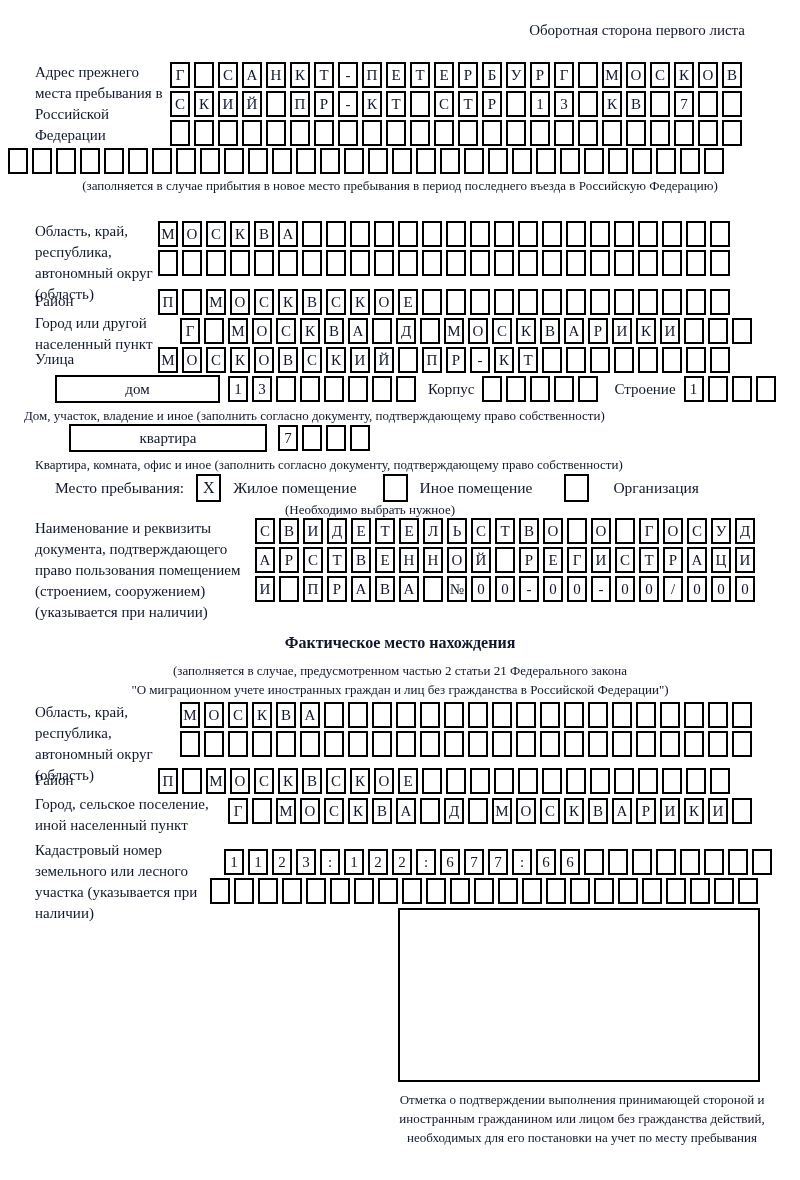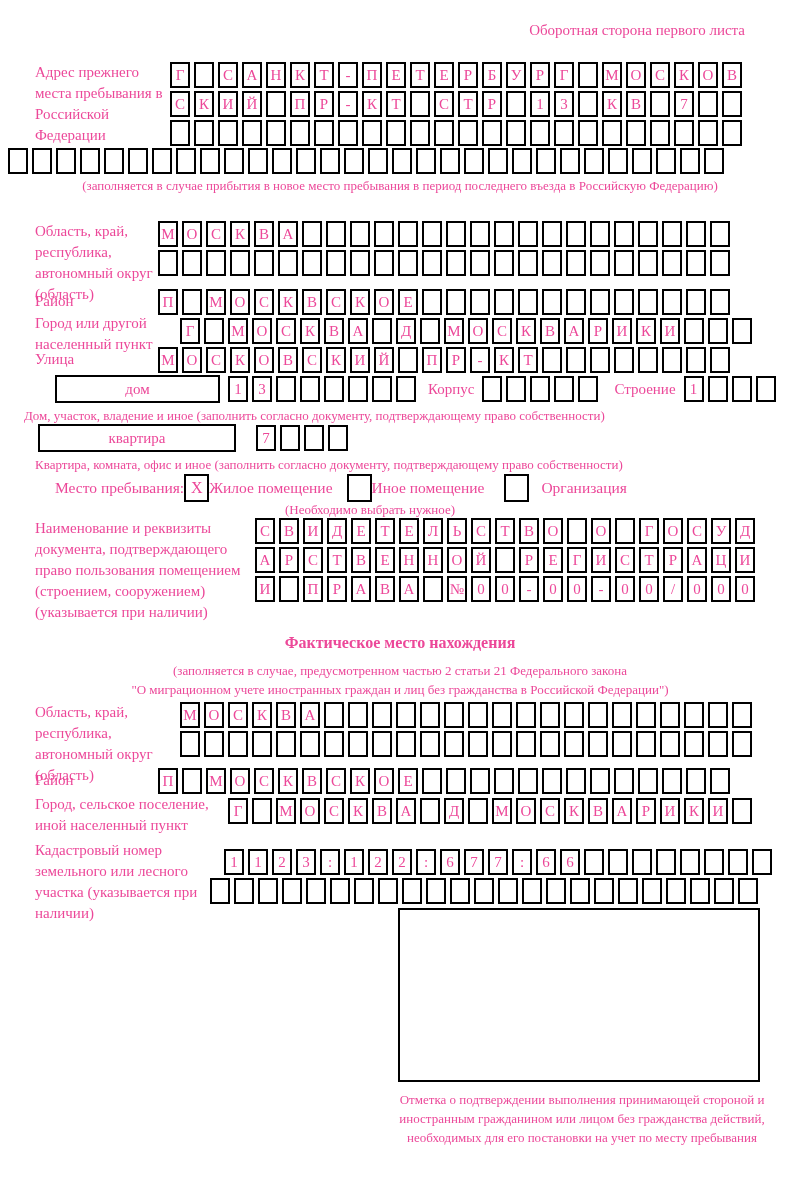--- a/index.html
+++ b/index.html
@@ -1,17 +1,17 @@
 <!DOCTYPE html>
 <html><head>
 <meta charset="utf-8">
 <style>
   html,body{margin:0;padding:0;background:#fff;}
   .page{position:relative;width:800px;height:1180px;background:#ffffff;
-        font-family:"Liberation Serif","DejaVu Serif",serif;color:#ec4899;overflow:hidden;}
+        font-family:"Liberation Serif","DejaVu Serif",serif;color:#0f172a;overflow:hidden;}
   .abs{position:absolute;}
   .lbl{font-size:15px;line-height:21px;}
   .note{font-size:13px;line-height:19px;}
   .title{font-size:17px;font-weight:bold;text-align:center;}
   .cells{display:flex;gap:4px;}
   .cellcol{display:flex;flex-direction:column;gap:3px;}
   .cell{width:20px;height:26px;border:2px solid #000;box-sizing:border-box;
         display:flex;align-items:center;justify-content:center;
         font-size:15px;background:#fff;flex:0 0 auto;}
   .wbox{height:28px;border:2px solid #000;box-sizing:border-box;background:#fff;
@@ -308,32 +308,32 @@
     <div class="lbl" style="margin-left:8px;">Строение</div>
     <div class="cells">
         <span class="cell">1</span>
         <span class="cell"></span>
         <span class="cell"></span>
         <span class="cell"></span>
       </div>
   </div>
   <div class="abs note" style="top:406px;left:24px;">Дом, участок, владение и иное (заполнить согласно документу, подтверждающему право собственности)</div>
 
-  <div class="abs inline" style="top:424px;left:18px;gap:20px;">
+  <div class="abs inline" style="top:424px;left:49px;gap:11px;">
     <div class="wbox" style="width:198px;">квартира</div>
     <div class="cells">
         <span class="cell">7</span>
         <span class="cell"></span>
         <span class="cell"></span>
         <span class="cell"></span>
       </div>
   </div>
   <div class="abs note" style="top:455px;left:35px;">Квартира, комната, офис и иное (заполнить согласно документу, подтверждающему право собственности)</div>
 
-  <div class="abs inline" style="top:474px;left:35px;font-size:15.5px;">
+  <div class="abs inline" style="top:474px;left:35px;gap:12px;font-size:15.5px;">
     <span>Место пребывания:</span>
     <span class="chk">X</span>
     <span>Жилое помещение</span>
     <span class="chk" style="margin-left:14px;"></span>
     <span>Иное помещение</span>
     <span class="chk" style="margin-left:20px;"></span>
     <span style="margin-left:12px;">Организация</span>
   </div>
   <div class="abs note" style="top:500px;left:0;width:740px;text-align:center;">(Необходимо выбрать нужное)</div>
 

